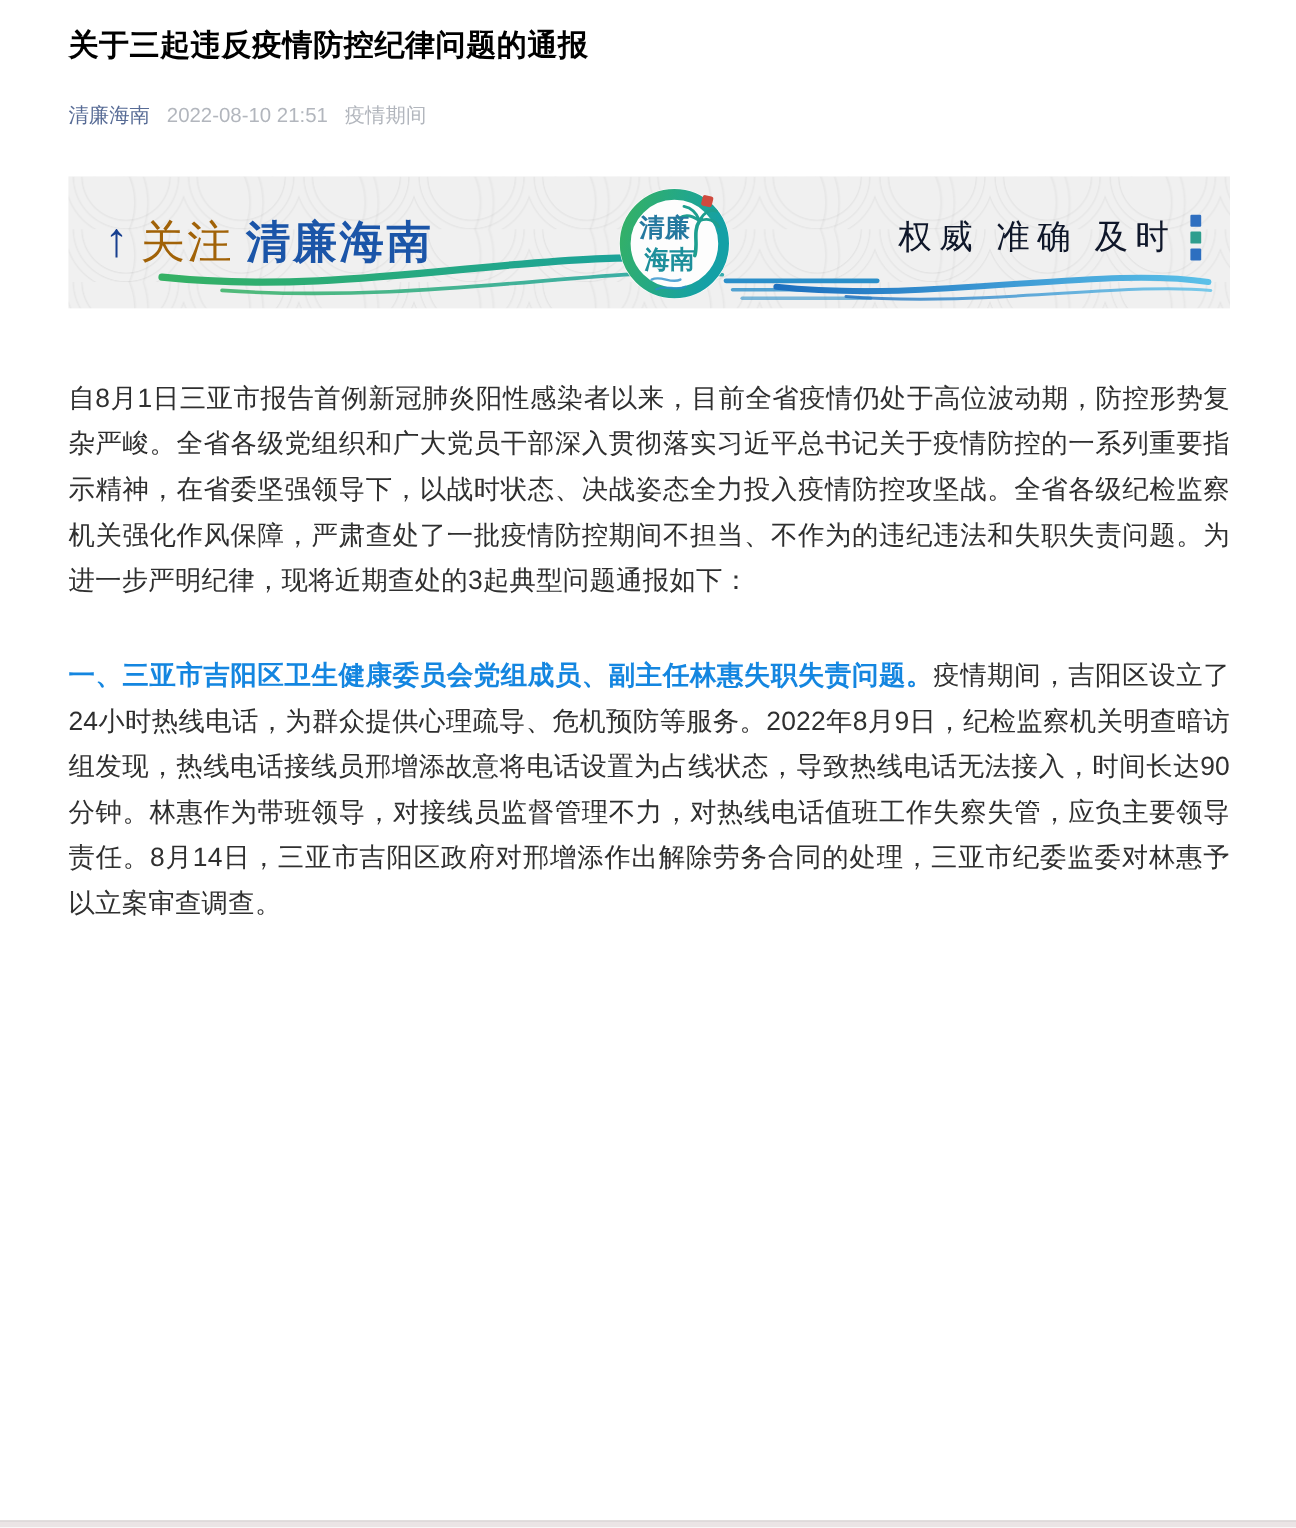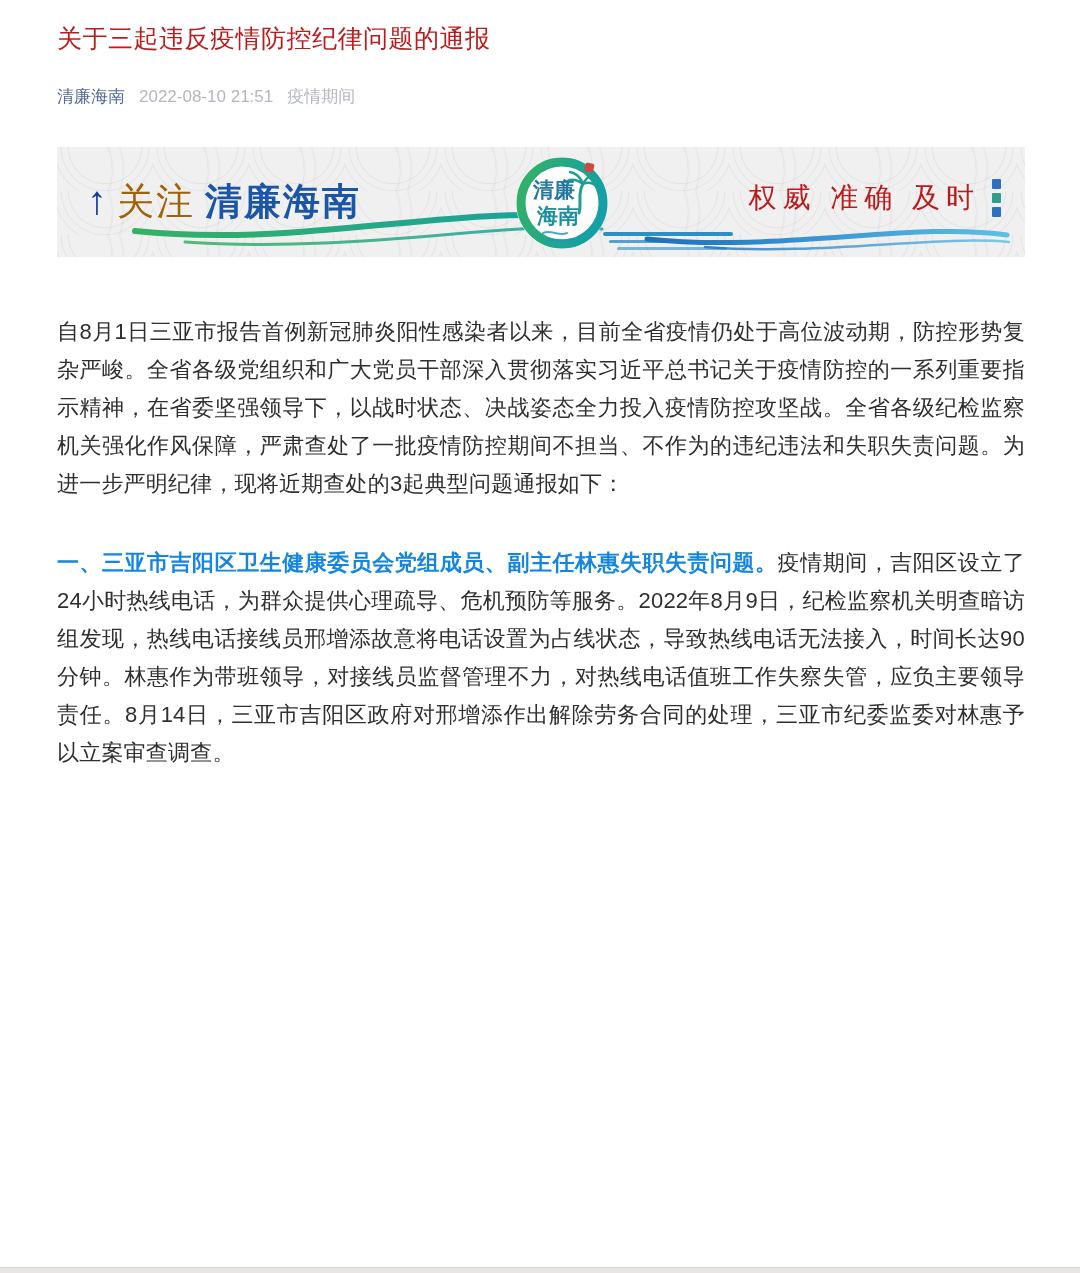--- a/index.html
+++ b/index.html
@@ -14,23 +14,23 @@
     width:1080px;height:1273px;
     background:#ffffff;
     font-family:"Liberation Sans","DejaVu Sans",sans-serif;
     position:relative;overflow:hidden;
   }
   .page{padding:20px 55px 0 57px;}
 
   .article-title{
     margin:0;
     font-size:25px;
-    font-weight:400;
+    font-weight:700;
     line-height:36px;
-    color:#b91c1c;
+    color:#000000;
     letter-spacing:0.5px;
   }
   .byline{
     margin-top:29px;
     display:flex;
     align-items:baseline;
     gap:14px;
     font-size:17px;
     line-height:24px;
   }
@@ -67,21 +67,21 @@
   }
   .banner-follow .follow-account{
     font-size:37px;color:#1b55a8;font-weight:800;letter-spacing:2px;
   }
   .banner-logo{position:absolute;left:452px;top:2px;}
   .banner-slogan{
     position:absolute;right:24px;top:0;height:100%;
     display:flex;align-items:center;gap:12px;
   }
   .banner-slogan .slogan-text{
-    font-size:28px;color:#b91c1c;font-weight:500;letter-spacing:6px;
+    font-size:28px;color:#0f172a;font-weight:500;letter-spacing:6px;
     transform:translateY(-4px);
   }
   .dash-bar{display:flex;flex-direction:column;gap:4px;transform:translateY(-4px);}
   .dash-bar span{width:9px;height:10px;border-radius:1px;}
   .dash-bar span:nth-child(1){background:#2f6fc0;}
   .dash-bar span:nth-child(2){background:#2f9e8e;}
   .dash-bar span:nth-child(3){background:#2d6fc0;}
 
   
   .article-body{margin-top:56px;}

